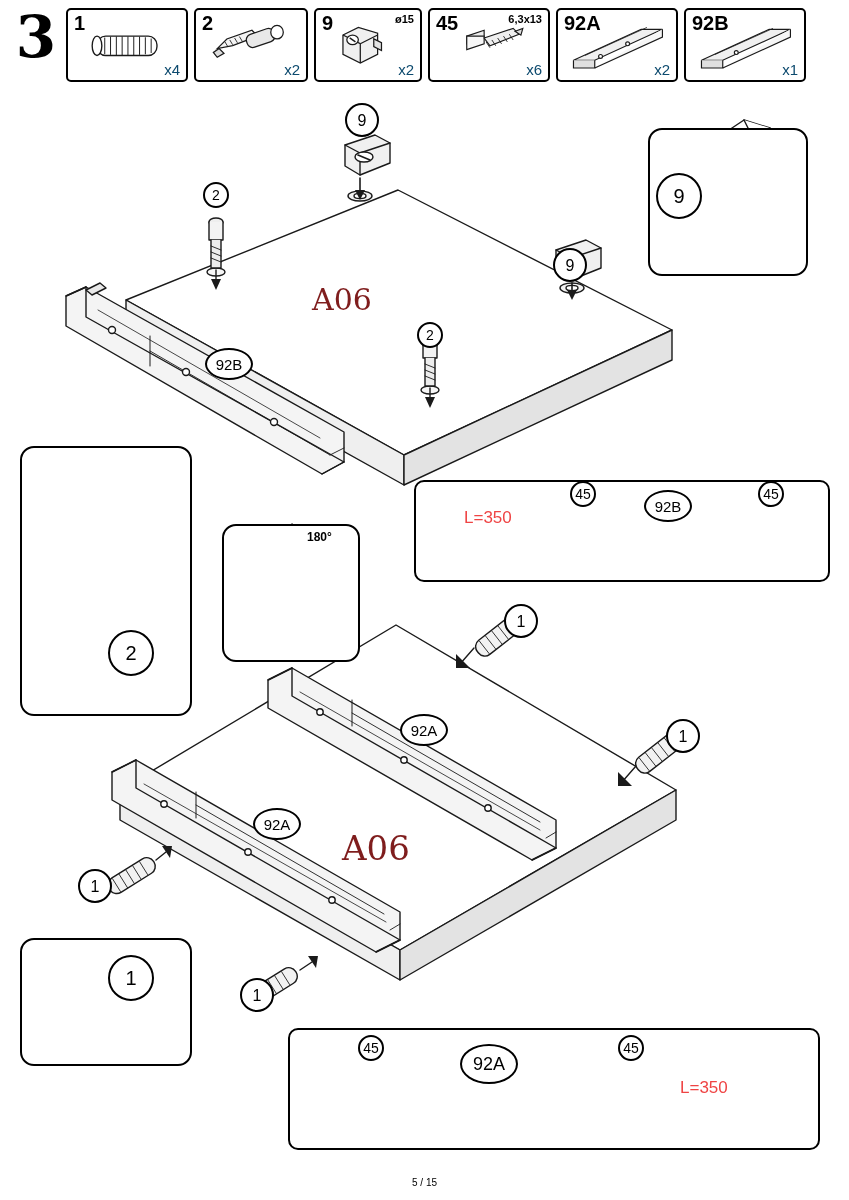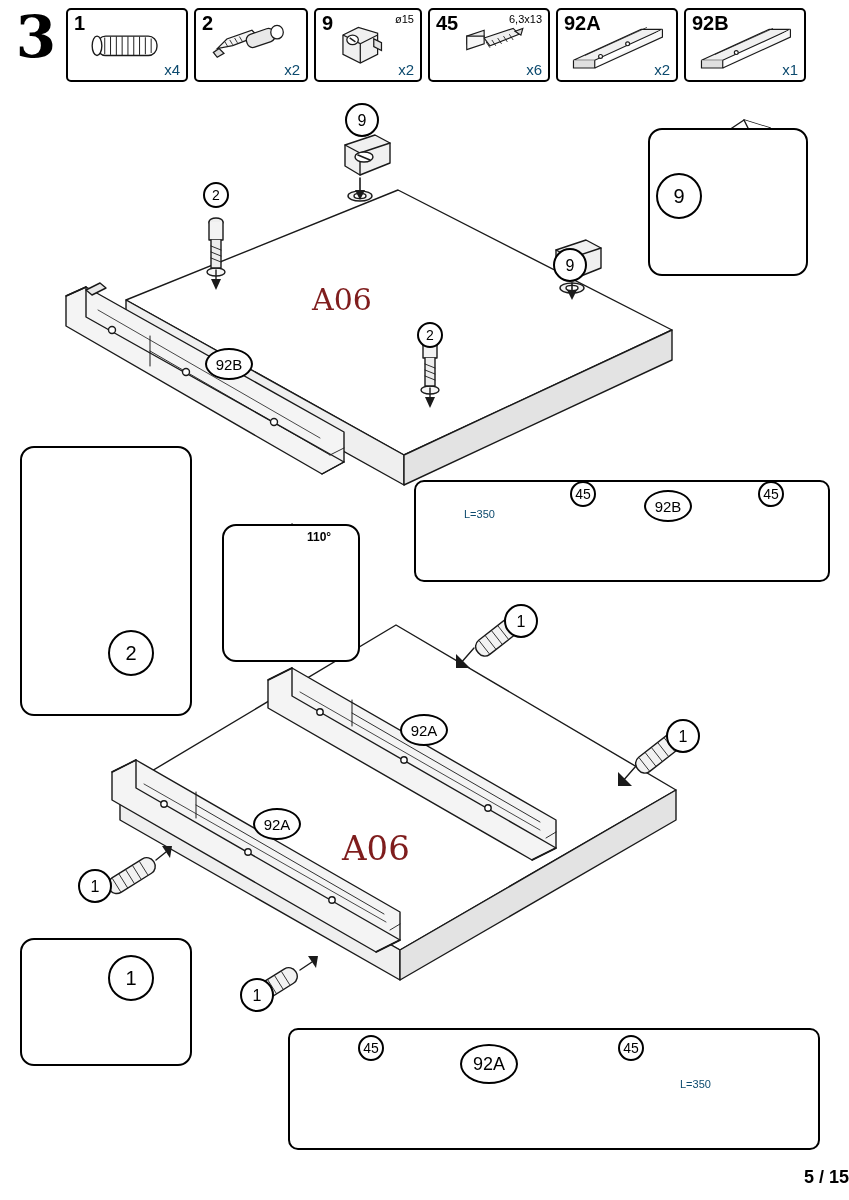--- a/index.html
+++ b/index.html
@@ -67,20 +67,21 @@
     font-size: 15px;
     line-height: 16px;
     color: #0c4a6e;
   }
   .part-note {
     position: absolute;
     right: 6px;
     top: 3px;
     font-size: 11px;
     color: #000;
+    font-weight: bold;
   }
   .part-art {
     position: absolute;
     inset: 0;
   }
   
   .panel {
     position: absolute;
     border: 2.5px solid #000;
     border-radius: 14px;
@@ -136,37 +137,37 @@
     font-size: 18px;
   }
   .panel-label {
     position: absolute;
     font-family: "DejaVu Serif", serif;
     font-size: 30px;
     color: #7f1d1d;
   }
   .len-label {
     position: absolute;
-    font-size: 11px;
-    color: #0c4a6e;
+    font-size: 17px;
+    color: #ef4444;
   }
   .deg-label {
     position: absolute;
     font-size: 12px;
     font-weight: bold;
     color: #000;
   }
   .footer {
     position: absolute;
     left: 0;
     right: 0;
     bottom: 12px;
-    text-align: right;
-    font-size: 18px;
-    font-weight: bold;
+    text-align: center;
+    font-size: 10px;
+    font-weight: normal;
     color: #000;
   }
   svg { display: block; }
   .figure-svg {
     position: absolute;
     left: 0;
     top: 0;
     width: 849px;
     height: 1200px;
     pointer-events: none;
@@ -647,21 +648,21 @@
 
   <div class="bubble md" style="left:345px; top:103px;">9</div>
   <div class="bubble sm" style="left:203px; top:182px;">2</div>
   <div class="bubble md" style="left:553px; top:248px;">9</div>
   <div class="bubble sm" style="left:417px; top:322px;">2</div>
   <div class="bubble wide" style="left:205px; top:348px;">92B</div>
 
   <div class="bubble lg" style="left:656px; top:173px;">9</div>
   <div class="bubble lg" style="left:108px; top:630px;">2</div>
   <div class="bubble lg" style="left:108px; top:955px;">1</div>
-  <div class="deg-label" style="left:307px; top:530px;">110°</div>
+  <div class="deg-label" style="left:307px; top:530px;">180°</div>
 
   <div class="bubble sm" style="left:570px; top:481px;">45</div>
   <div class="bubble sm" style="left:758px; top:481px;">45</div>
   <div class="bubble wide" style="left:644px; top:490px;">92B</div>
   <div class="len-label" style="left:464px; top:508px;">L=350</div>
 
   <div class="bubble sm" style="left:358px; top:1035px;">45</div>
   <div class="bubble sm" style="left:618px; top:1035px;">45</div>
   <div class="bubble wide-lg" style="left:460px; top:1044px;">92A</div>
   <div class="len-label" style="left:680px; top:1078px;">L=350</div>

